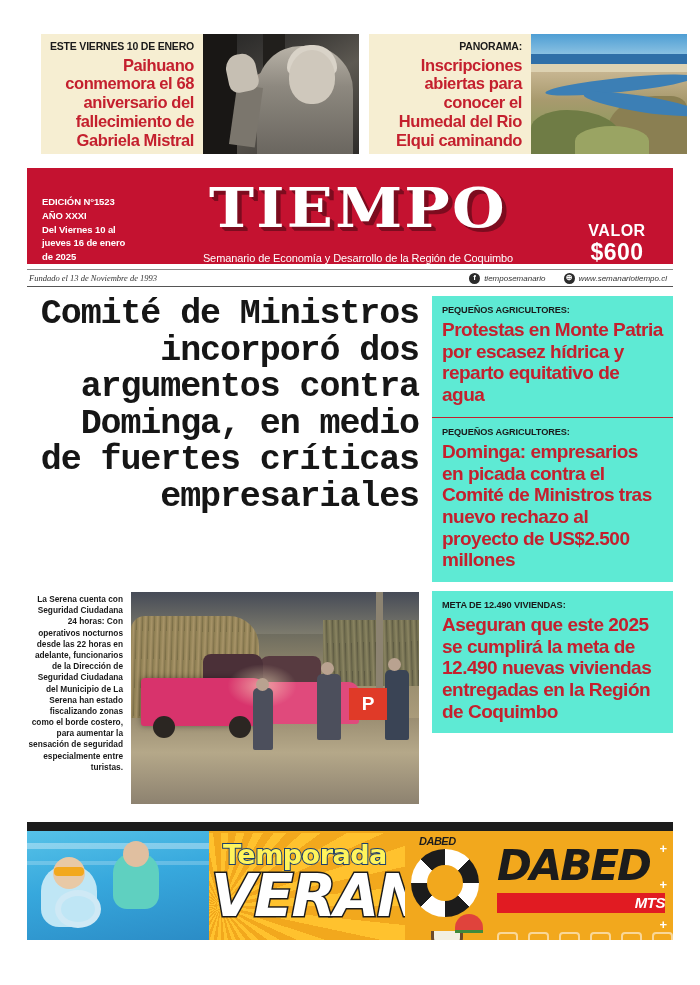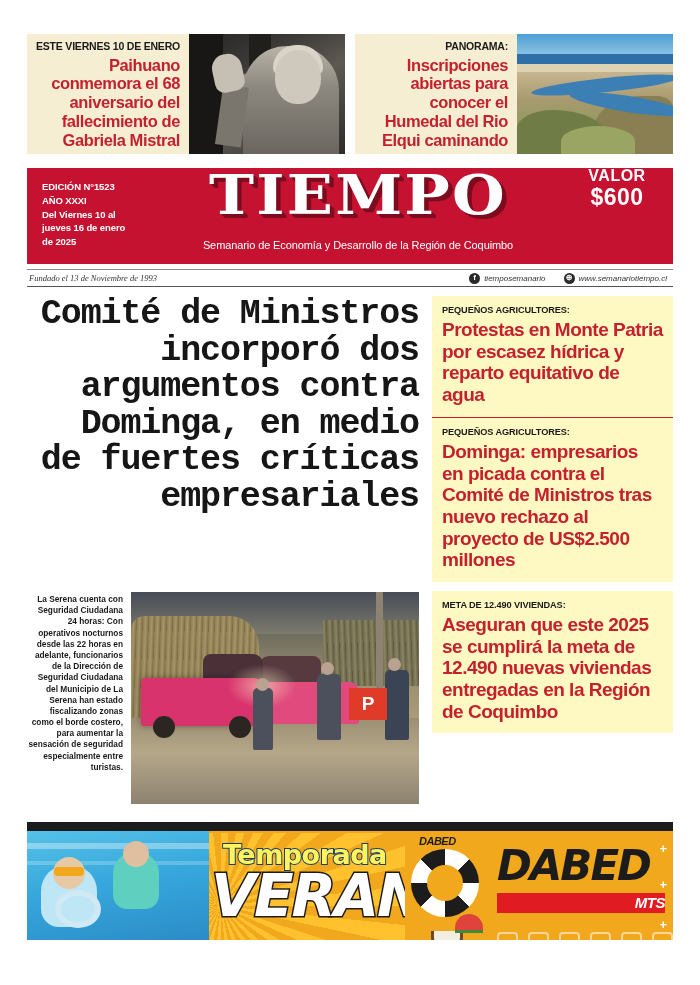--- a/index.html
+++ b/index.html
@@ -19,21 +19,21 @@
     width: 700px;
     height: 985px;
     position: relative;
     background: #ffffff;
     box-sizing: border-box;
   }
 
   
   .teaser-row {
     position: absolute;
-    left: 27px;
+    left: 41px;
     top: 34px;
     width: 646px;
     height: 120px;
     display: flex;
     gap: 10px;
   }
   .teaser {
     flex: 1 1 0;
     display: flex;
     height: 120px;
@@ -210,21 +210,21 @@
 
   
   .masthead {
     position: absolute;
     left: 27px;
     top: 168px;
     width: 646px;
     height: 96px;
     background: #c41230;
     display: flex;
-    align-items: flex-start;
+    align-items: flex-end;
     gap: 30px;
   }
   .edition {
     width: 128px;
     flex: 0 0 128px;
     padding: 12px 0 0 15px;
     box-sizing: border-box;
     color: #ffffff;
     font-size: 9.5px;
     font-weight: bold;
@@ -465,21 +465,21 @@
   }
 
   
   .sidebar {
     position: absolute;
     left: 432px;
     top: 296px;
     width: 241px;
   }
   .side-block {
-    background: #fef9c3;
+    background: #5eead4;
     padding: 9px 10px 11px 10px;
     box-sizing: border-box;
   }
   .side-divider {
     height: 1.5px;
     background: #c4202e;
     margin: 0;
   }
   .side-gap {
     height: 9px;

